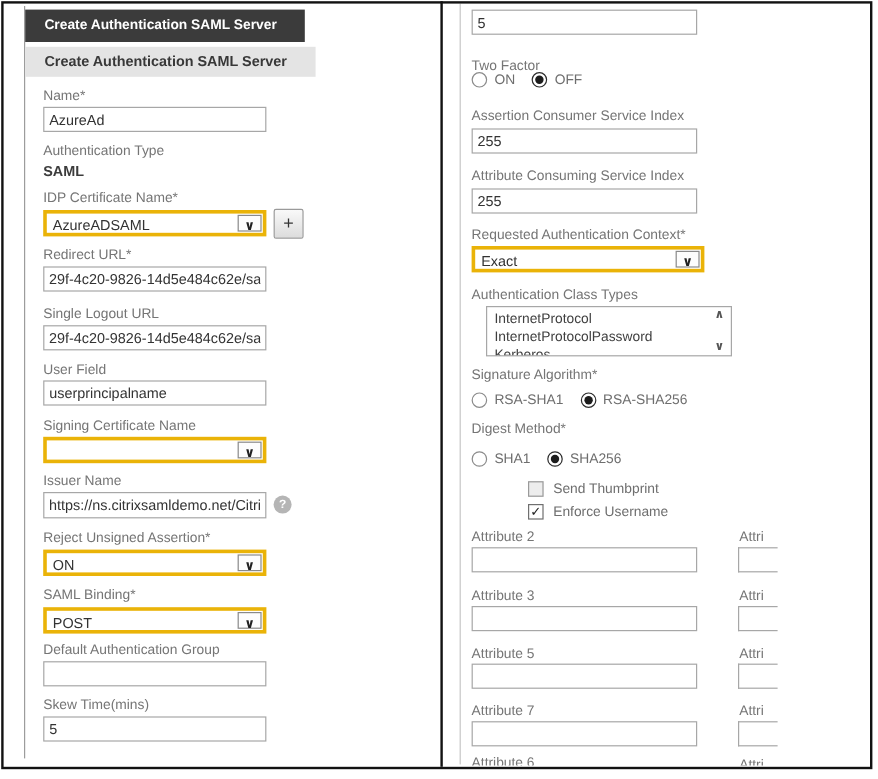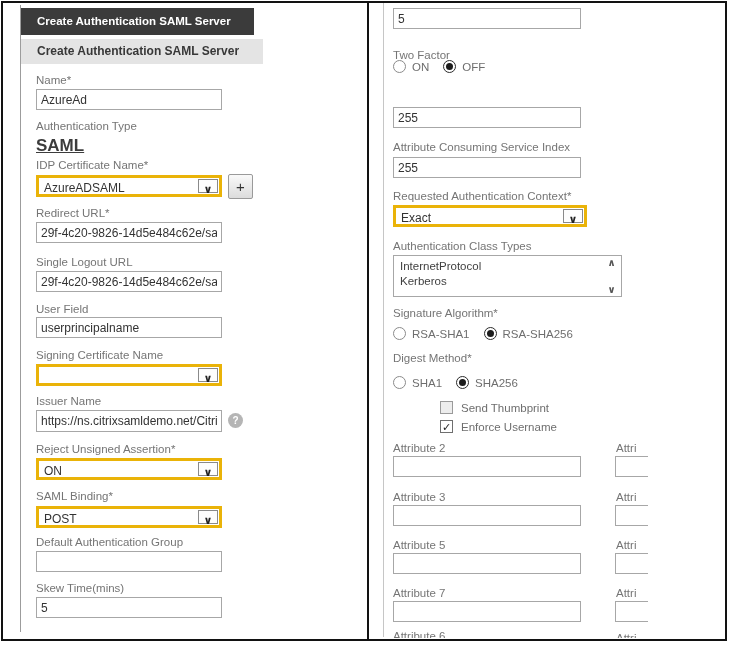--- a/index.html
+++ b/index.html
@@ -8,21 +8,21 @@
   .frame{position:absolute;left:1px;top:1px;width:722px;height:636px;
     border:2px solid #121212;box-sizing:content-box;z-index:9;pointer-events:none;}
   .divider{position:absolute;left:367px;top:1px;width:2px;height:638px;background:#121212;z-index:8;}
   .vline-l{position:absolute;left:20px;top:5px;width:1px;height:627px;background:#9c9c9c;}
   .vline-r{position:absolute;left:383px;top:3px;width:1px;height:634px;background:#c6c6c6;}
   .bar-dark{position:absolute;left:21px;top:8px;width:233px;height:27px;background:#3b3b3b;
     color:#fff;font-weight:bold;font-size:11.5px;line-height:27px;padding-left:16px;box-sizing:border-box;white-space:nowrap;}
   .bar-light{position:absolute;left:21px;top:39px;width:242px;height:25px;background:#e4e4e4;
     color:#383838;font-weight:bold;font-size:12px;line-height:25px;padding-left:16px;box-sizing:border-box;white-space:nowrap;}
   .lbl{position:absolute;font-size:11.5px;color:#757575;white-space:nowrap;}
-  .val-strong{position:absolute;font-size:17px;font-weight:bold;color:#3c3c3c;text-decoration:underline;}
+  .val-strong{position:absolute;font-size:12px;font-weight:bold;color:#3c3c3c;}
   .tin{position:absolute;height:21px;border:1px solid #a7a7a7;background:#fff;
     font-family:inherit;font-size:12px;color:#333;padding:0 4px;box-sizing:border-box;outline:none;
     white-space:nowrap;overflow:hidden;}
   .sel{position:absolute;height:22px;border:3px solid #eab308;background:#fff;box-sizing:border-box;
     font-size:12px;color:#333;cursor:default;}
   .sel .txt{position:absolute;left:5px;top:3px;white-space:nowrap;}
   .sel .chev{position:absolute;right:1px;top:1px;bottom:1px;width:20px;border:1px solid #8a8a8a;
     box-sizing:border-box;background:#fdfdfd;text-align:center;font-size:11px;font-weight:bold;color:#222;line-height:18px;}
   .plusbtn{position:absolute;width:25px;height:25px;border:1px solid #9a9a9a;border-radius:2px;
     background:linear-gradient(#f9f9f9,#dcdcdc);font-size:15px;color:#333;text-align:center;line-height:23px;box-sizing:border-box;}
@@ -118,35 +118,37 @@
     <span class="radio">
         <span class="dot"></span>
       </span>
     <span class="rgap">ON</span>
     <span class="radio checked">
         <span class="dot"></span>
       </span>
     <span>OFF</span>
   </div>
 
+  <div class="lbl" style="left:393px;top:91px">Assertion Consumer Service Index</div>
   <input class="tin" style="left: 393px; top: 107px; width: 188px;" value="255">
 
   <div class="lbl" style="left:393px;top:141px">Attribute Consuming Service Index</div>
   <input class="tin" style="left: 393px; top: 157px; width: 188px;" value="255">
 
   <div class="lbl" style="left:393px;top:190px">Requested Authentication Context*</div>
   <div class="sel" style="left:393px;top:205px;width:194px">
     <span class="txt">Exact</span>
     <span class="chev">∨</span>
   </div>
 
   <div class="lbl" style="left:393px;top:240px">Authentication Class Types</div>
-  <div class="listbox" style="left:393px;top:255px;width:229px;height:42px">
+  <div class="listbox" style="left:405px;top:255px;width:205px;height:42px">
     <div class="items">
       <div>InternetProtocol</div>
+      <div>InternetProtocolPassword</div>
       <div>Kerberos</div>
     </div>
     <div class="sb">
       <div class="up">∧</div>
       <div class="dn">∨</div>
     </div>
   </div>
 
   <div class="lbl" style="left:393px;top:307px">Signature Algorithm*</div>
   <div class="radiorow" style="left:393px;top:327px">

